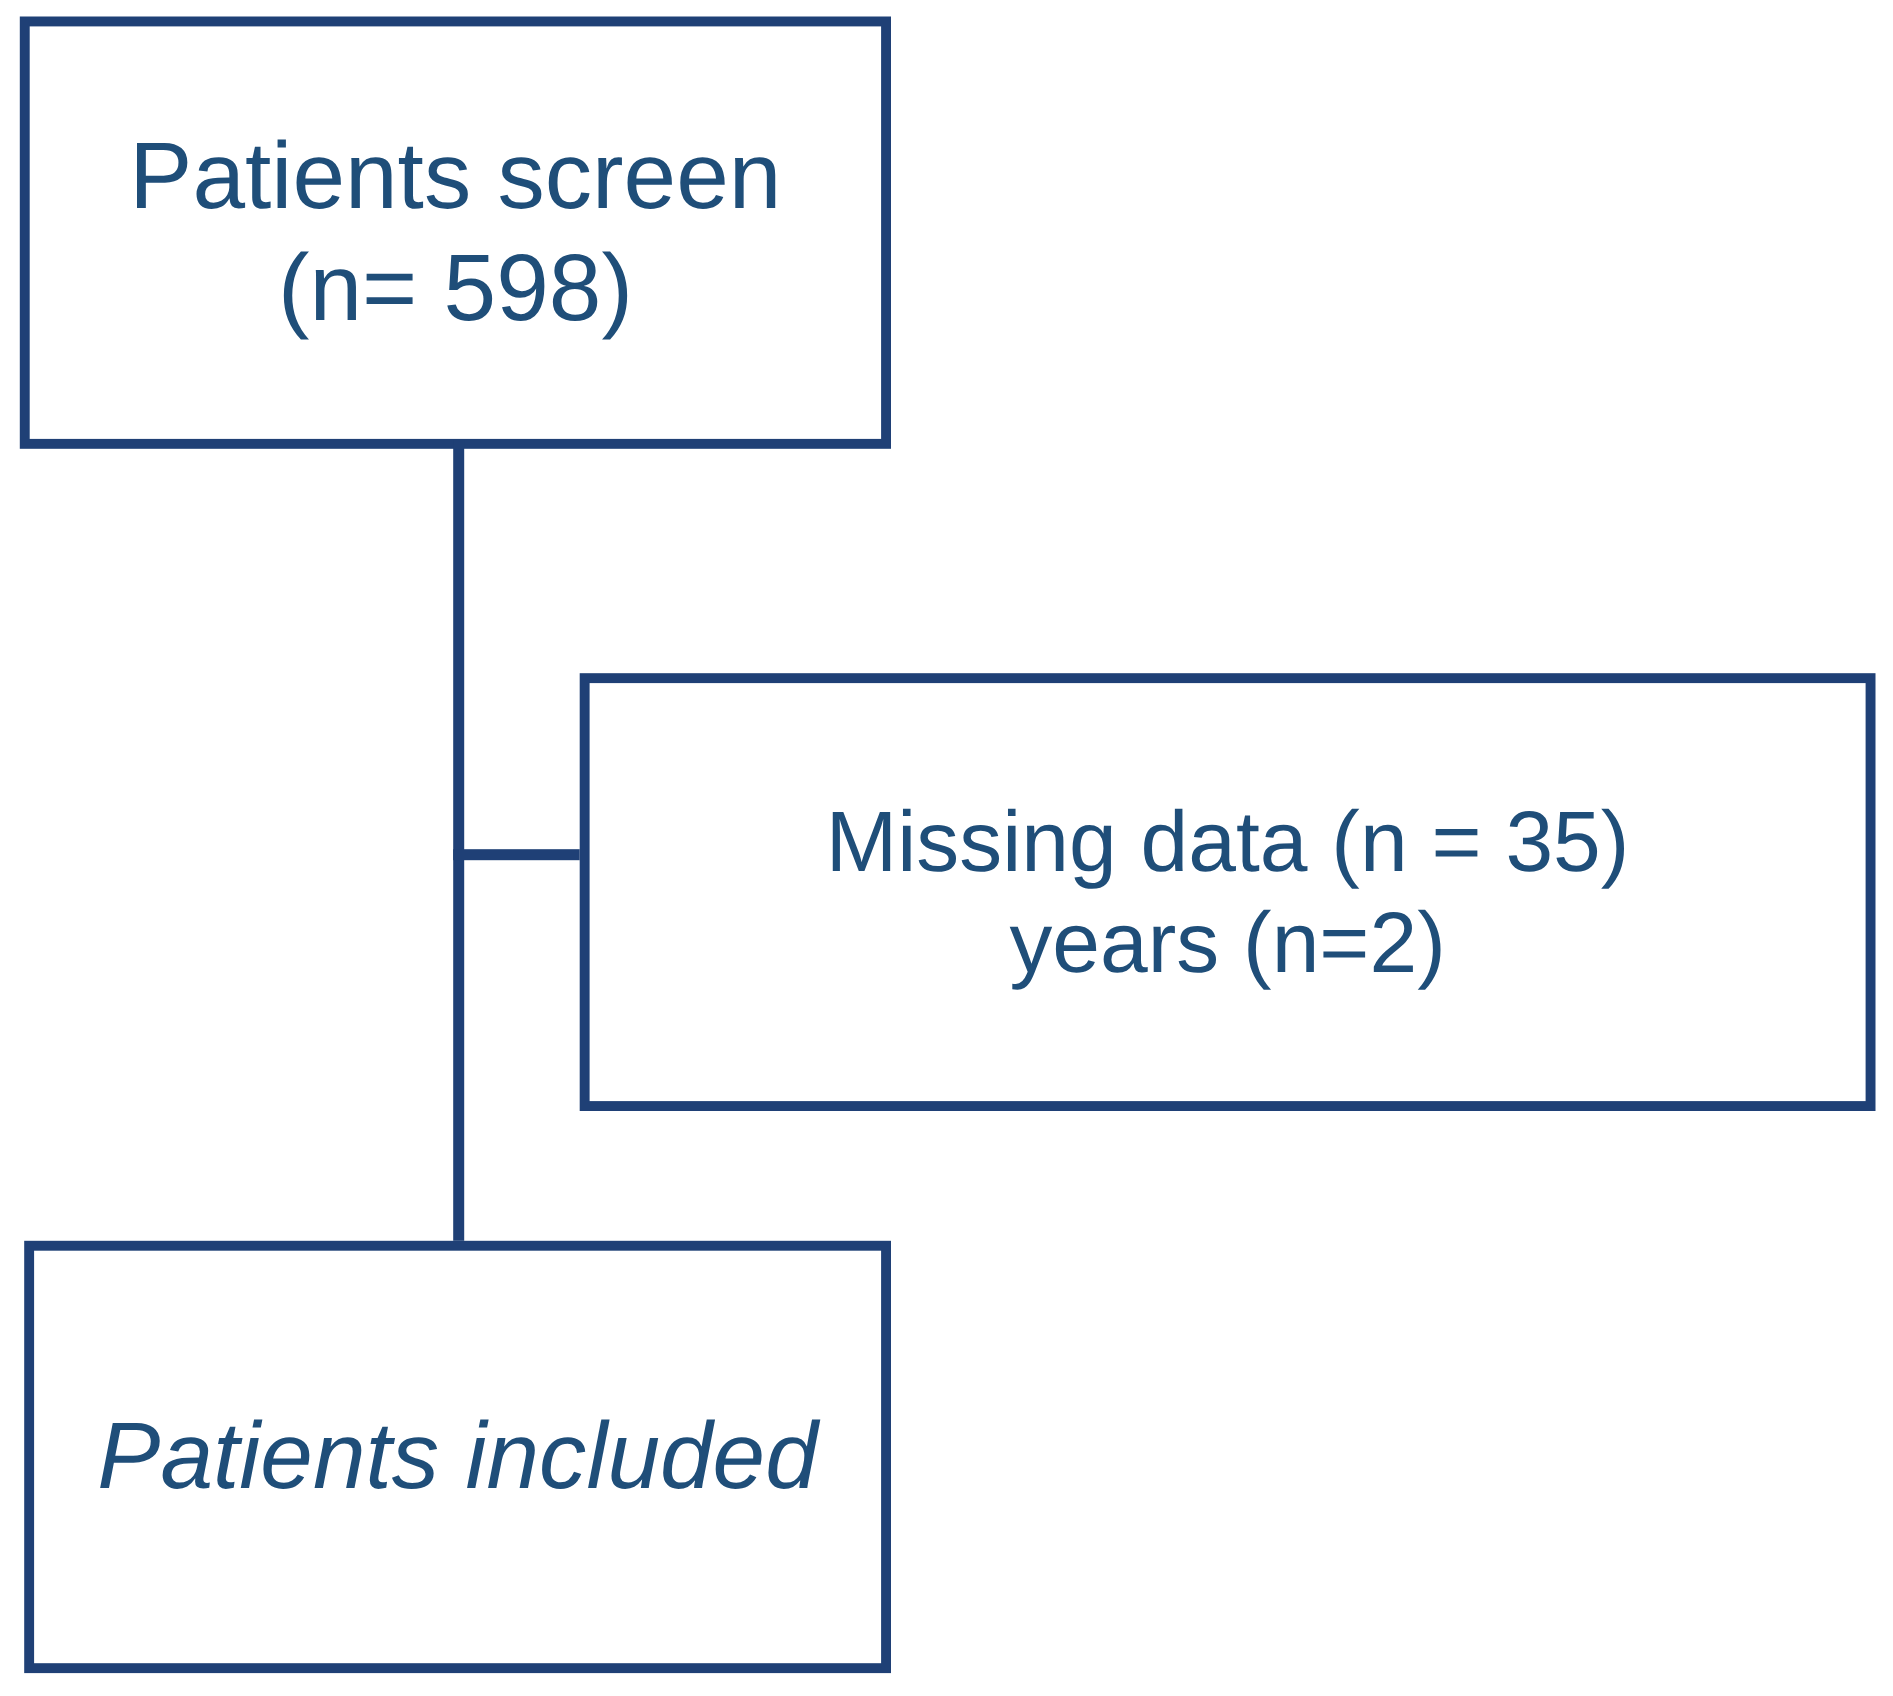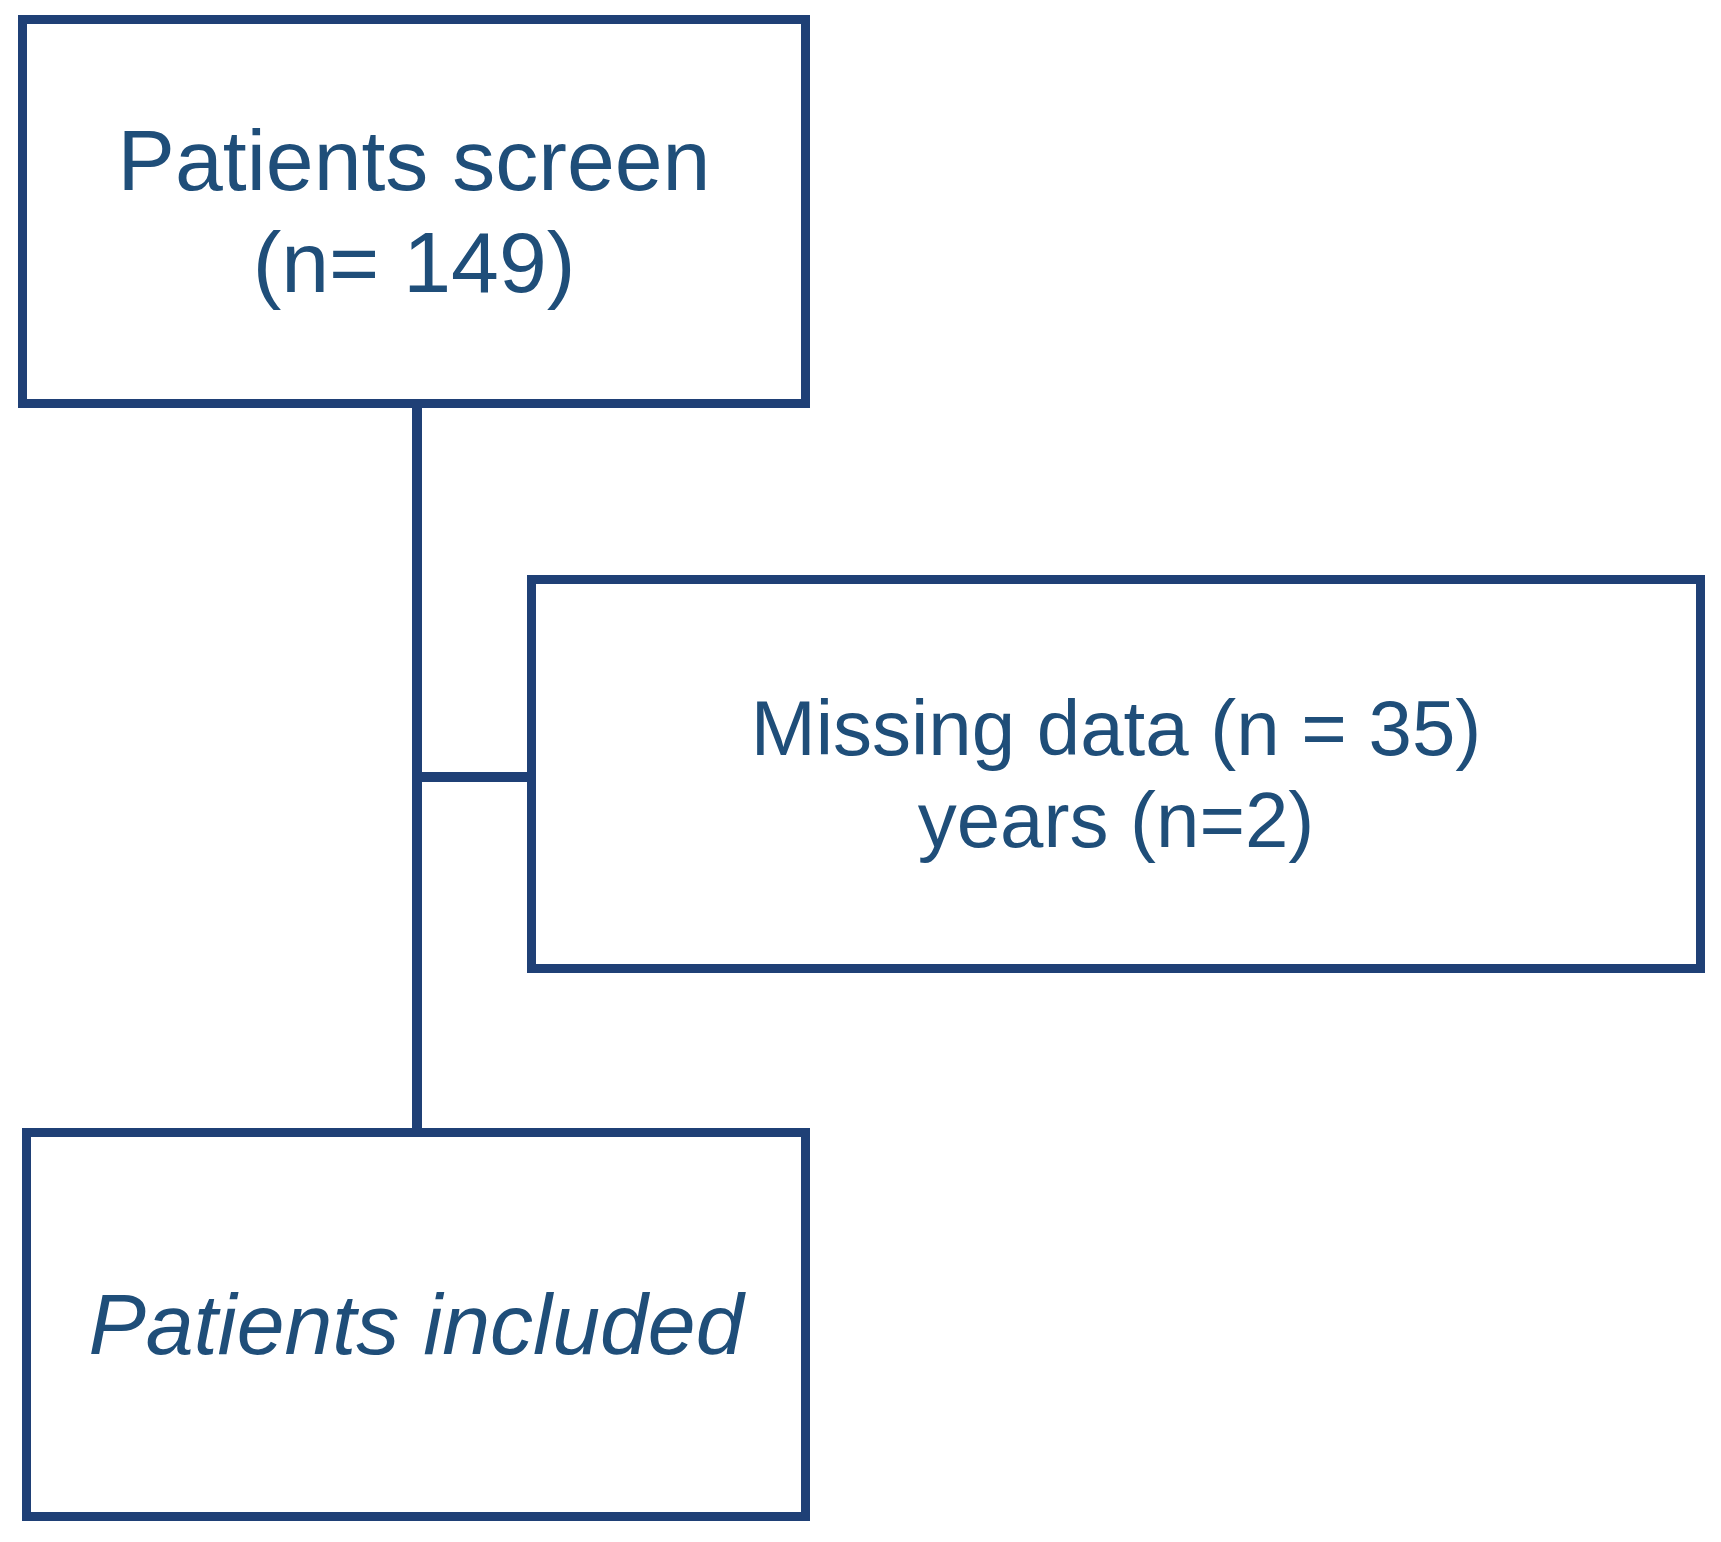--- a/index.html
+++ b/index.html
@@ -45,21 +45,21 @@
 
   #box-screened {
     left: 18px;
     top: 15px;
     width: 792px;
     height: 393px;
     font-size: 86px;
   }
   #box-excluded {
     left: 527px;
-    top: 575px;
+    top: 612px;
     width: 1178px;
     height: 398px;
     font-size: 78px;
   }
   #box-included {
     left: 22px;
     top: 1128px;
     width: 788px;
     height: 393px;
     font-size: 86px;
@@ -87,21 +87,21 @@
   }
 </style>
 </head>
 <body>
 
 <div id="flow-canvas">
 
   <div class="flow-box" id="box-screened">
     <span class="box-text">
       <span class="line">Patients screen</span>
-      <span class="line">(n= 149)</span>
+      <span class="line">(n= 598)</span>
     </span>
   </div>
 
   <div class="connector" id="connector-stem"></div>
 
   <div class="connector" id="connector-branch"></div>
 
   <div class="flow-box" id="box-excluded">
     <span class="box-text">
       <span class="line">Missing data (n = 35)</span>

